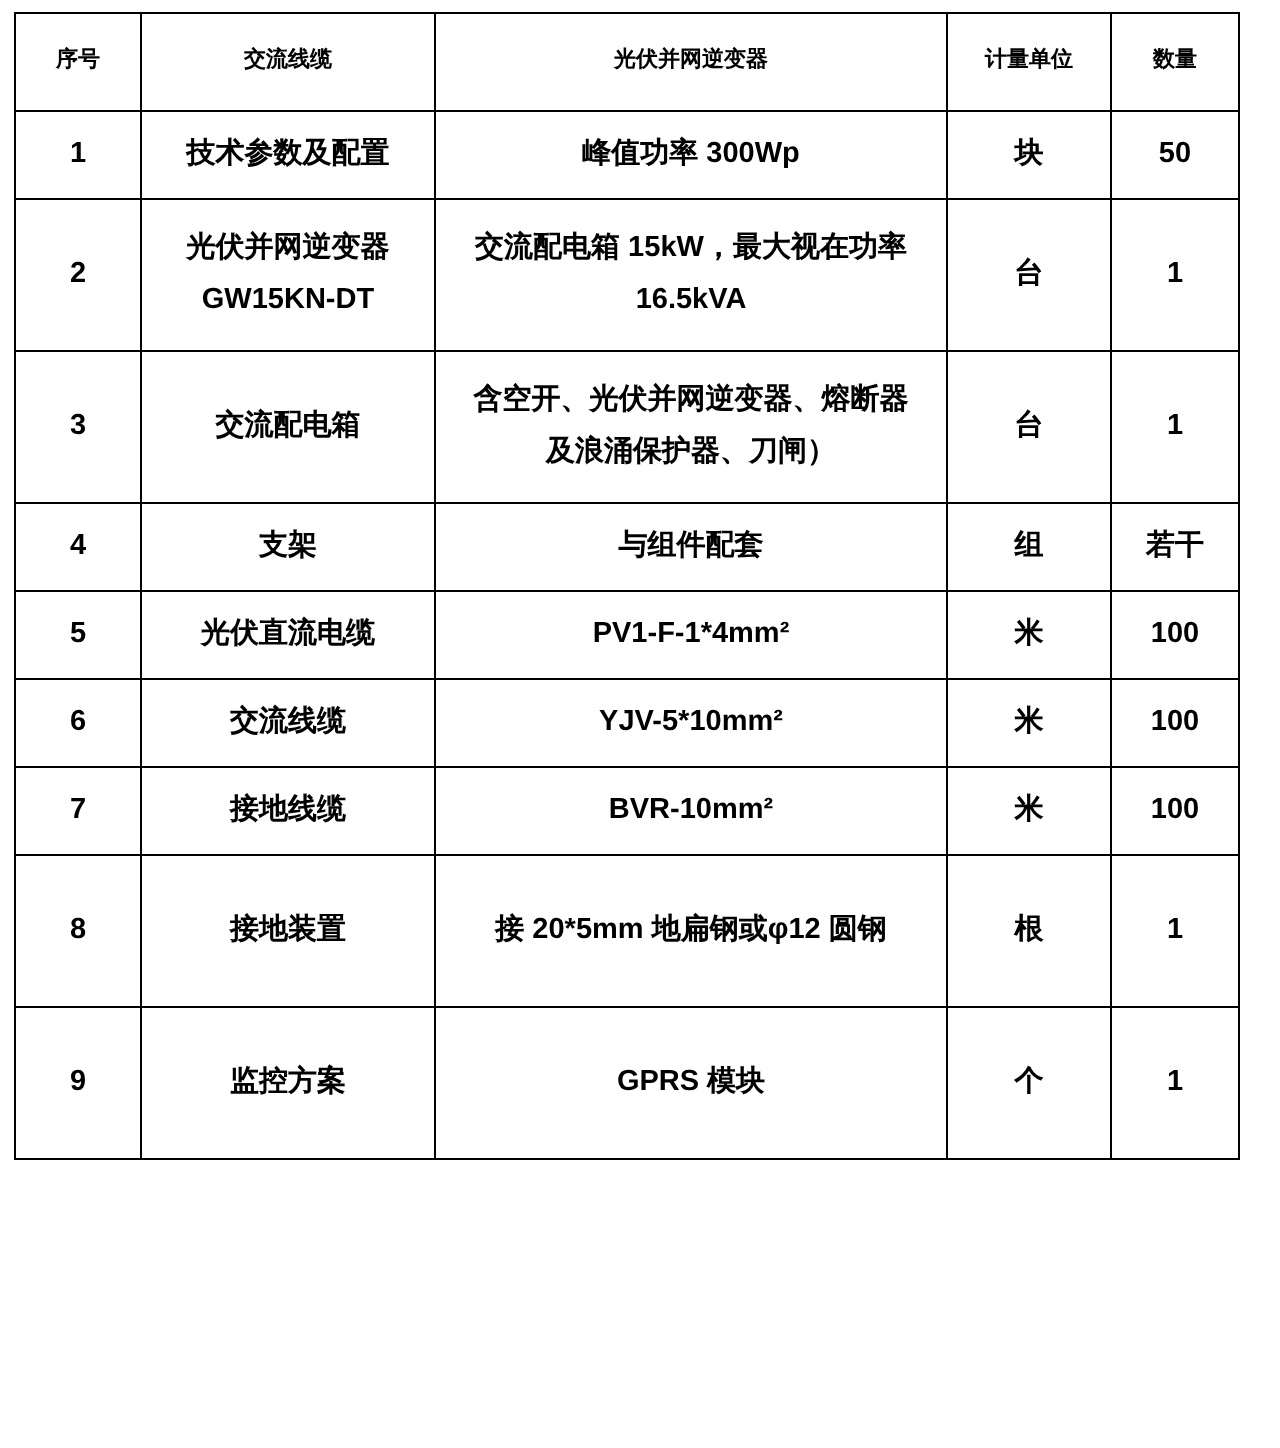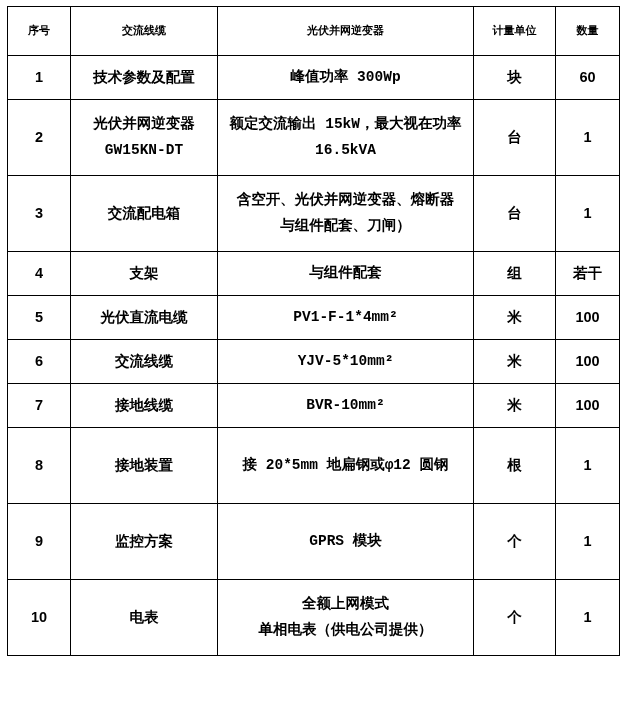--- a/index.html
+++ b/index.html
@@ -38,21 +38,21 @@
     font-weight: bold;
     font-size: 11px;
     height: 44px;
   }
   #spec-table tbody td {
     font-weight: bold;
     font-size: 14.5px;
   }
   #spec-table tbody tr { height: 44px; }
   #spec-table tbody tr.tall { height: 76px; }
-  .line { display: block; font-family: Liberation Mono, monospace; }
+  .line { display: block; }
 </style>
 </head>
 <body>
 
 <table id="spec-table">
   <colgroup>
     <col class="c-index">
     <col class="c-name">
     <col class="c-spec">
     <col class="c-unit">
@@ -69,43 +69,43 @@
   </thead>
   <tbody>
 
     <tr class="">
       <td>1</td>
       <td>技术参数及配置</td>
       <td>
         <span class="line">峰值功率 300Wp</span>
       </td>
       <td>块</td>
-      <td>60</td>
+      <td>50</td>
     </tr>
 
     <tr class="tall">
       <td>2</td>
       <td>
         <span class="line">光伏并网逆变器</span>
         <span class="line">GW15KN-DT</span>
       </td>
       <td>
-        <span class="line">额定交流输出 15kW，最大视在功率</span>
+        <span class="line">交流配电箱 15kW，最大视在功率</span>
         <span class="line">16.5kVA</span>
       </td>
       <td>台</td>
       <td>1</td>
     </tr>
 
     <tr class="tall">
       <td>3</td>
       <td>交流配电箱</td>
       <td>
         <span class="line">含空开、光伏并网逆变器、熔断器</span>
-        <span class="line">与组件配套、刀闸）</span>
+        <span class="line">及浪涌保护器、刀闸）</span>
       </td>
       <td>台</td>
       <td>1</td>
     </tr>
 
     <tr class="">
       <td>4</td>
       <td>支架</td>
       <td>
         <span class="line">与组件配套</span>
@@ -157,25 +157,15 @@
     <tr class="tall">
       <td>9</td>
       <td>监控方案</td>
       <td>
         <span class="line">GPRS 模块</span>
       </td>
       <td>个</td>
       <td>1</td>
     </tr>
 
-    <tr class="tall">
-      <td>10</td>
-      <td>电表</td>
-      <td>
-        <span class="line">全额上网模式</span>
-        <span class="line">单相电表（供电公司提供）</span>
-      </td>
-      <td>个</td>
-      <td>1</td>
-    </tr>
 
   </tbody>
 </table>
 
 </body></html>

